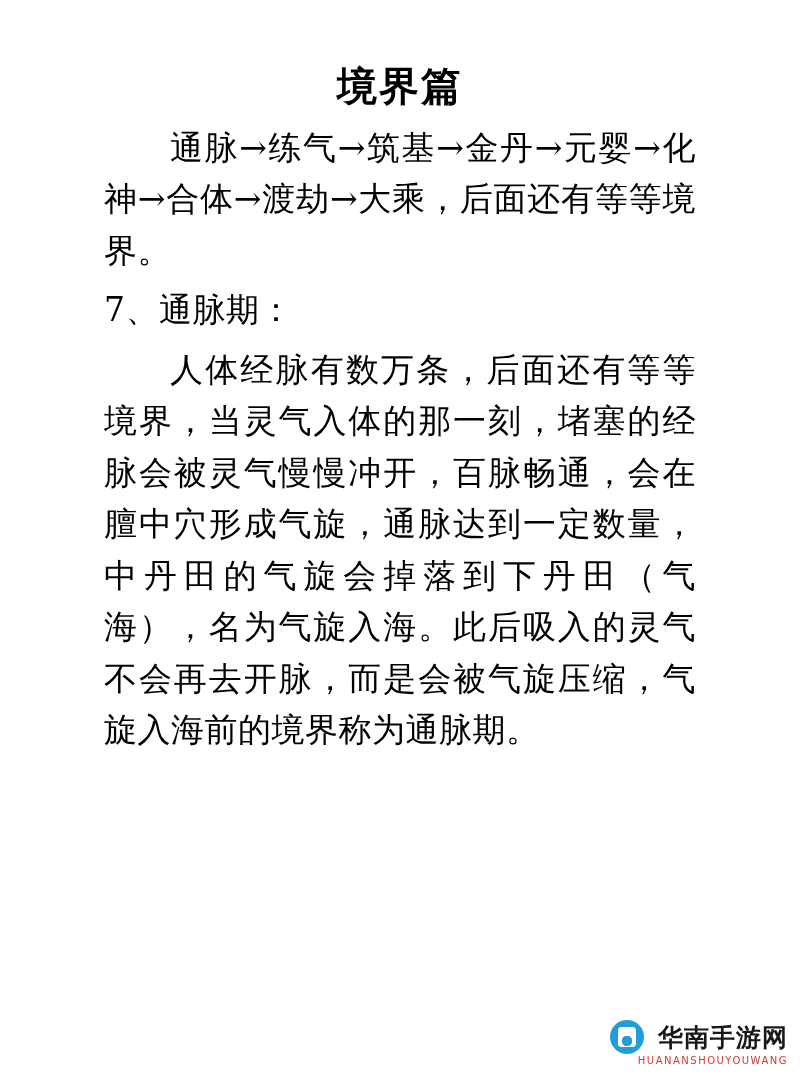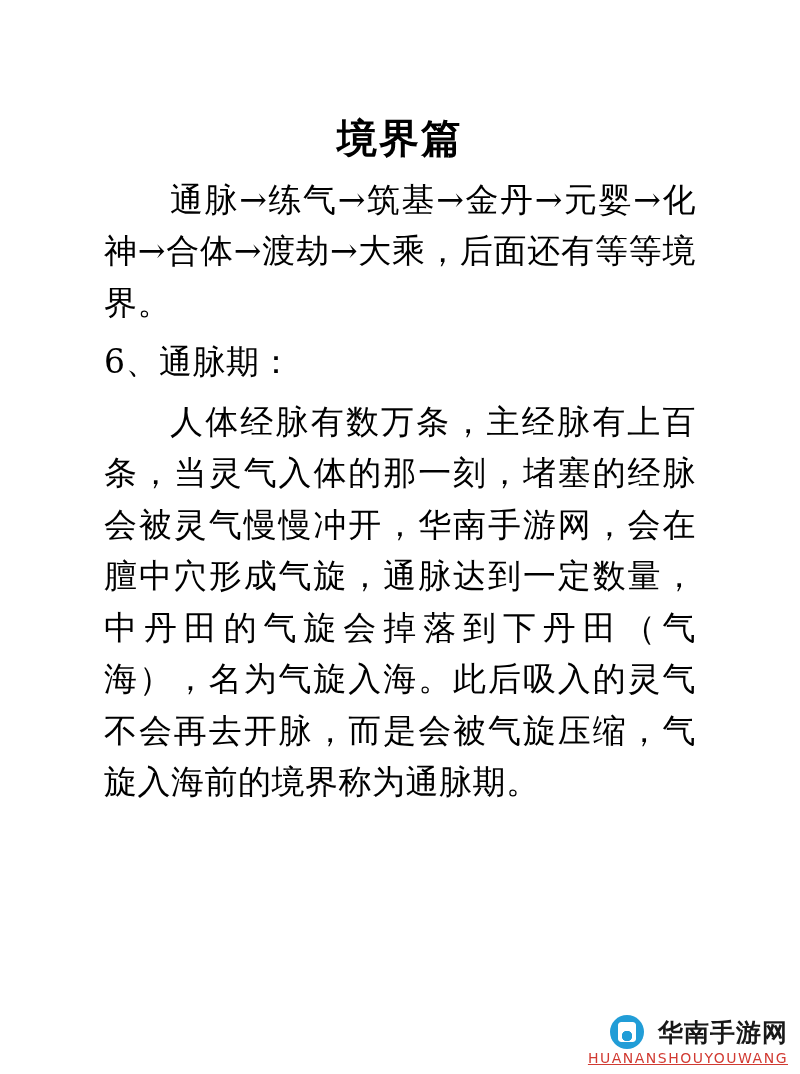--- a/index.html
+++ b/index.html
@@ -15,21 +15,21 @@
     font-family: "DejaVu Serif", "Liberation Serif", serif;
     color: #000000;
   }
   .page {
     position: absolute;
     left: 0;
     top: 0;
     width: 800px;
     height: 1074px;
     box-sizing: border-box;
-    padding: 116px 104px 0 104px;
+    padding: 64px 104px 0 104px;
   }
   .doc-title {
     text-align: center;
     font-size: 40px;
     line-height: 1.1;
     font-weight: 700;
     letter-spacing: 2px;
     margin: 0 0 14px 0;
     font-family: "DejaVu Serif", "Liberation Serif", serif;
   }
@@ -86,40 +86,39 @@
             mask: radial-gradient(circle at 9px 14px, transparent 5px, #000 5.5px);
   }
   .wm-text {
     font-size: 25px;
     font-weight: 700;
     color: #111;
     letter-spacing: 1px;
     font-family: "DejaVu Sans", "Liberation Sans", sans-serif;
   }
   .wm-sub {
-    font-size: 14px;
+    font-size: 10px;
     color: #d0342c;
     letter-spacing: 1.5px;
     margin-top: 1px;
     font-family: "DejaVu Sans", "Liberation Sans", sans-serif;
-    text-decoration: underline;
   }
 </style>
 </head>
 <body>
 
 <div class="page">
 
   <h1 class="doc-title">境界篇</h1>
 
   <p class="para indent">通脉→练气→筑基→金丹→元婴→化神→合体→渡劫→大乘，后面还有等等境界。</p>
 
-  <p class="para">6、通脉期：</p>
+  <p class="para">7、通脉期：</p>
 
-  <p class="para indent">人体经脉有数万条，主经脉有上百条，当灵气入体的那一刻，堵塞的经脉会被灵气慢慢冲开，华南手游网，会在膻中穴形成气旋，通脉达到一定数量，中丹田的气旋会掉落到下丹田（气海），名为气旋入海。此后吸入的灵气不会再去开脉，而是会被气旋压缩，气旋入海前的境界称为通脉期。</p>
+  <p class="para indent">人体经脉有数万条，后面还有等等境界，当灵气入体的那一刻，堵塞的经脉会被灵气慢慢冲开，百脉畅通，会在膻中穴形成气旋，通脉达到一定数量，中丹田的气旋会掉落到下丹田（气海），名为气旋入海。此后吸入的灵气不会再去开脉，而是会被气旋压缩，气旋入海前的境界称为通脉期。</p>
 
 
 
 </div>
 
 <div class="watermark">
   <div class="wm-row">
     <span class="wm-logo"></span>
     <span class="wm-text">华南手游网</span>
   </div>

